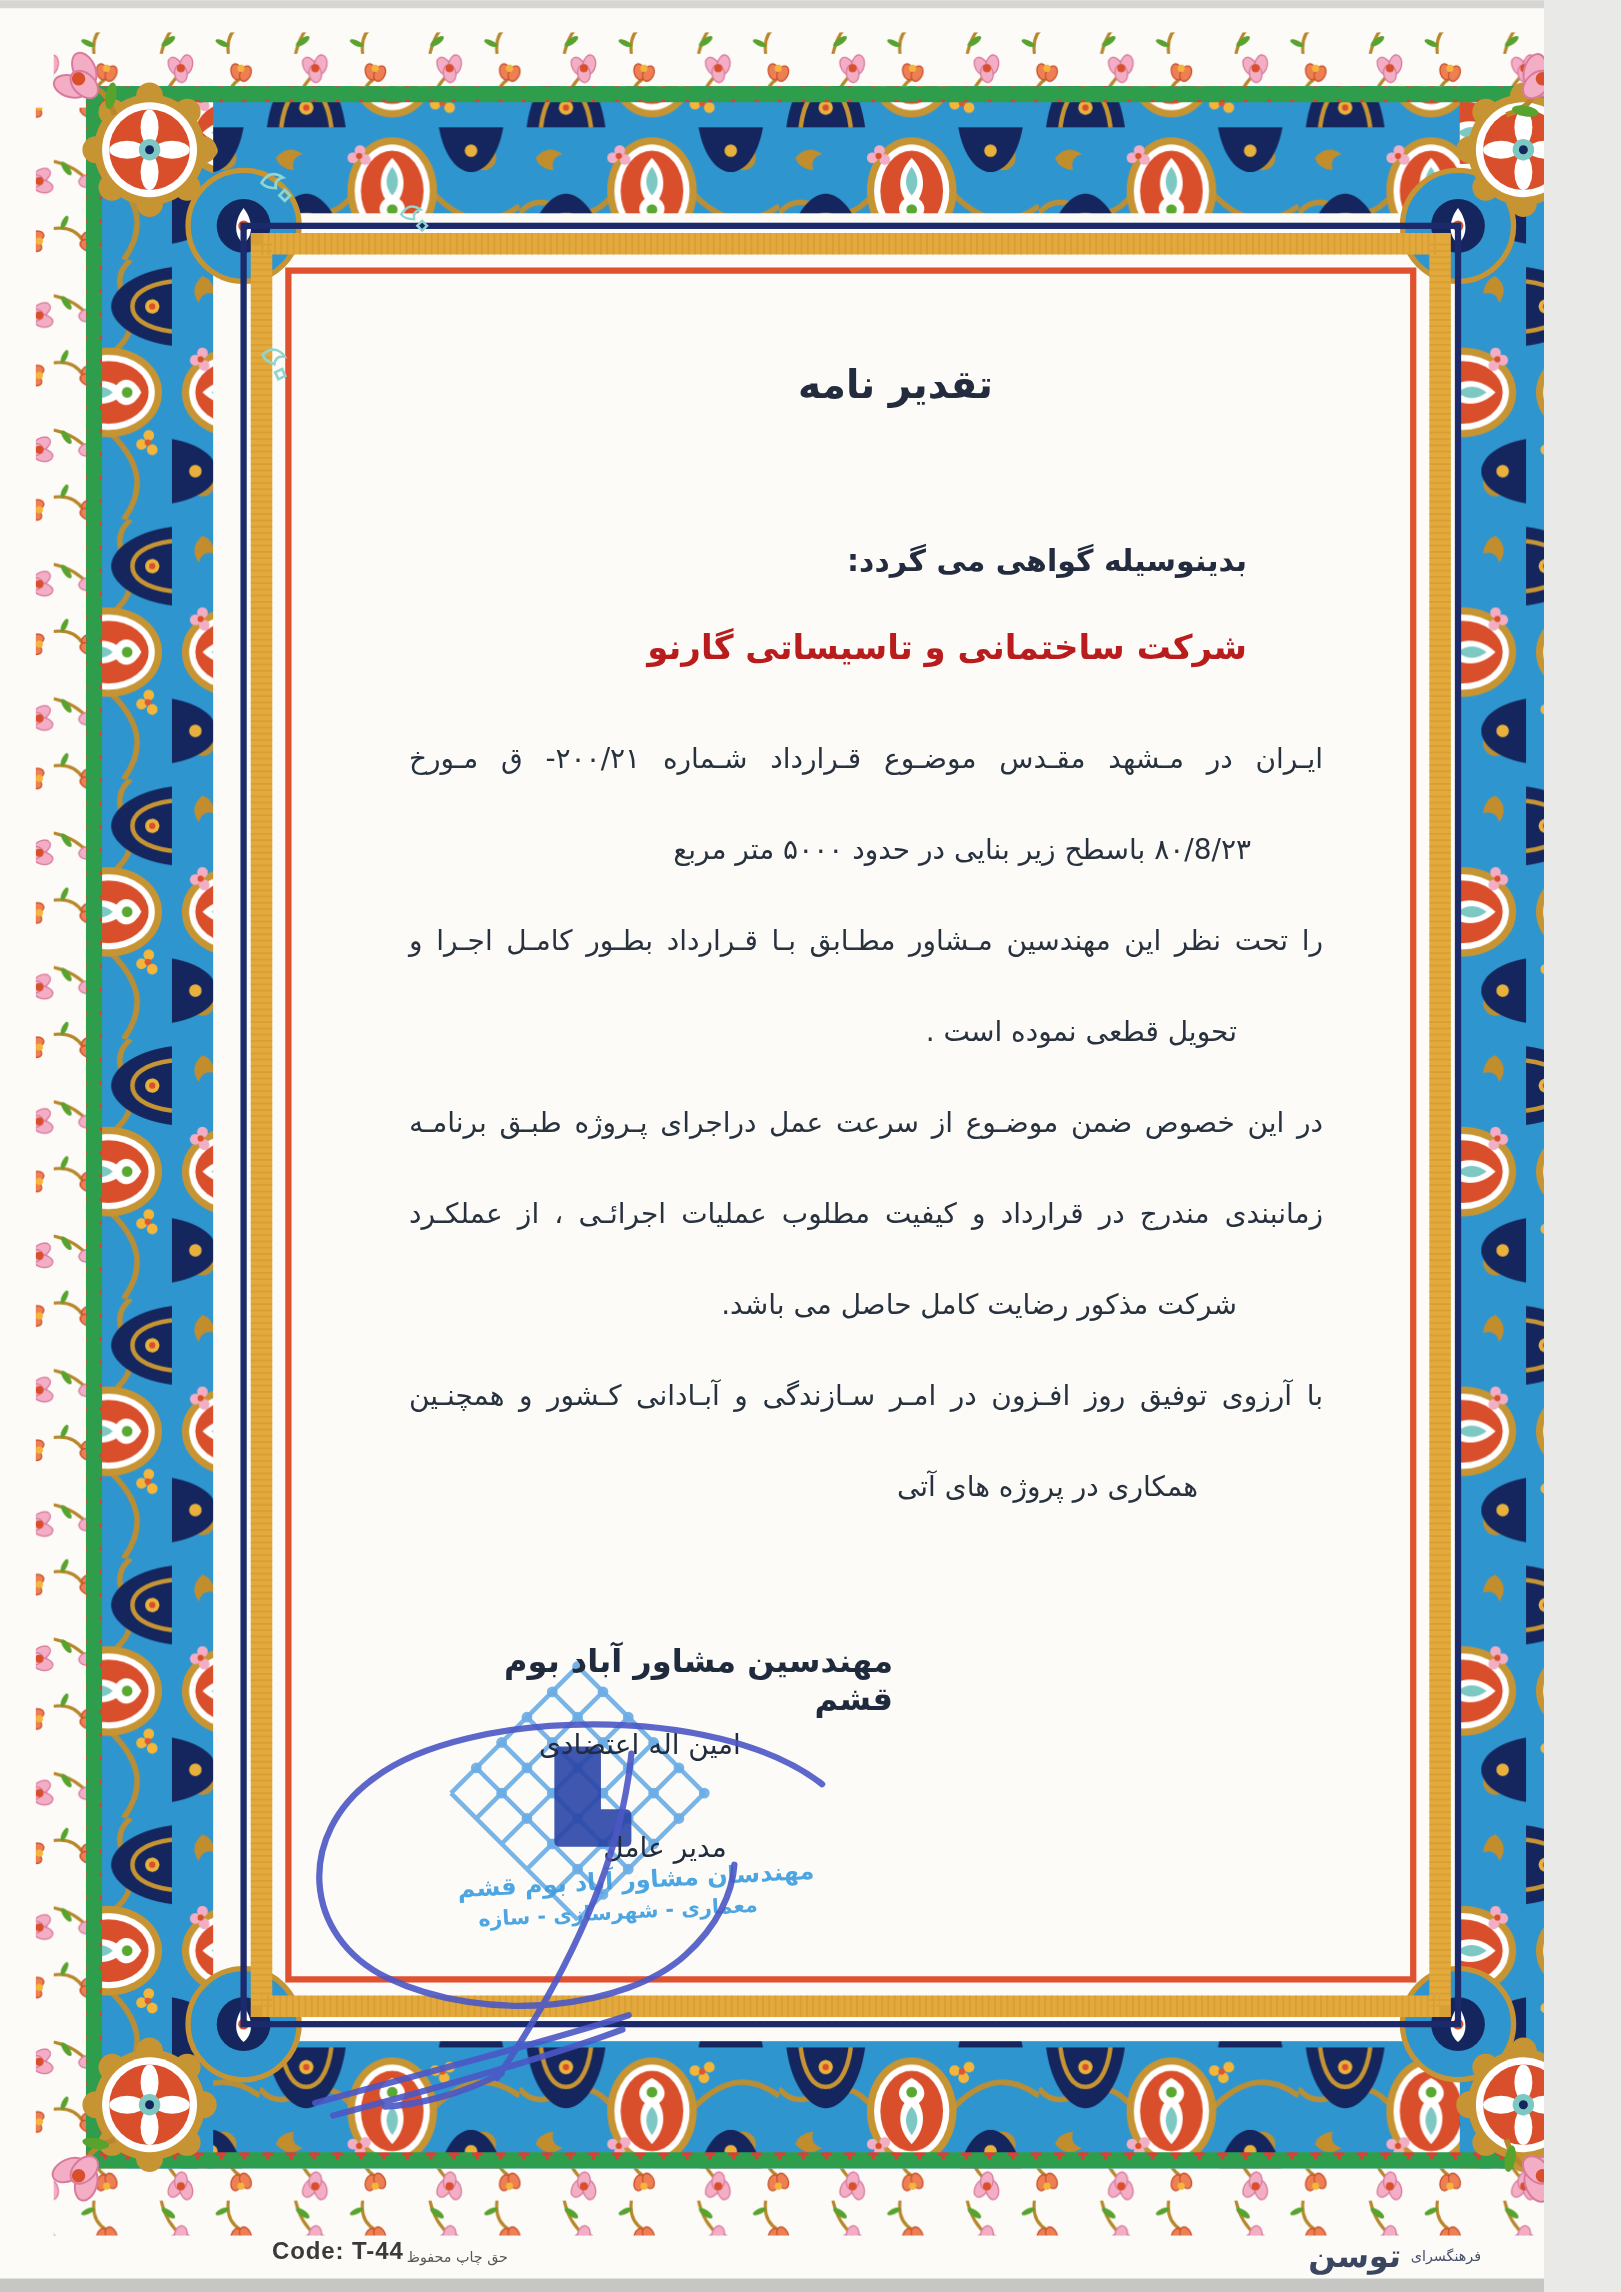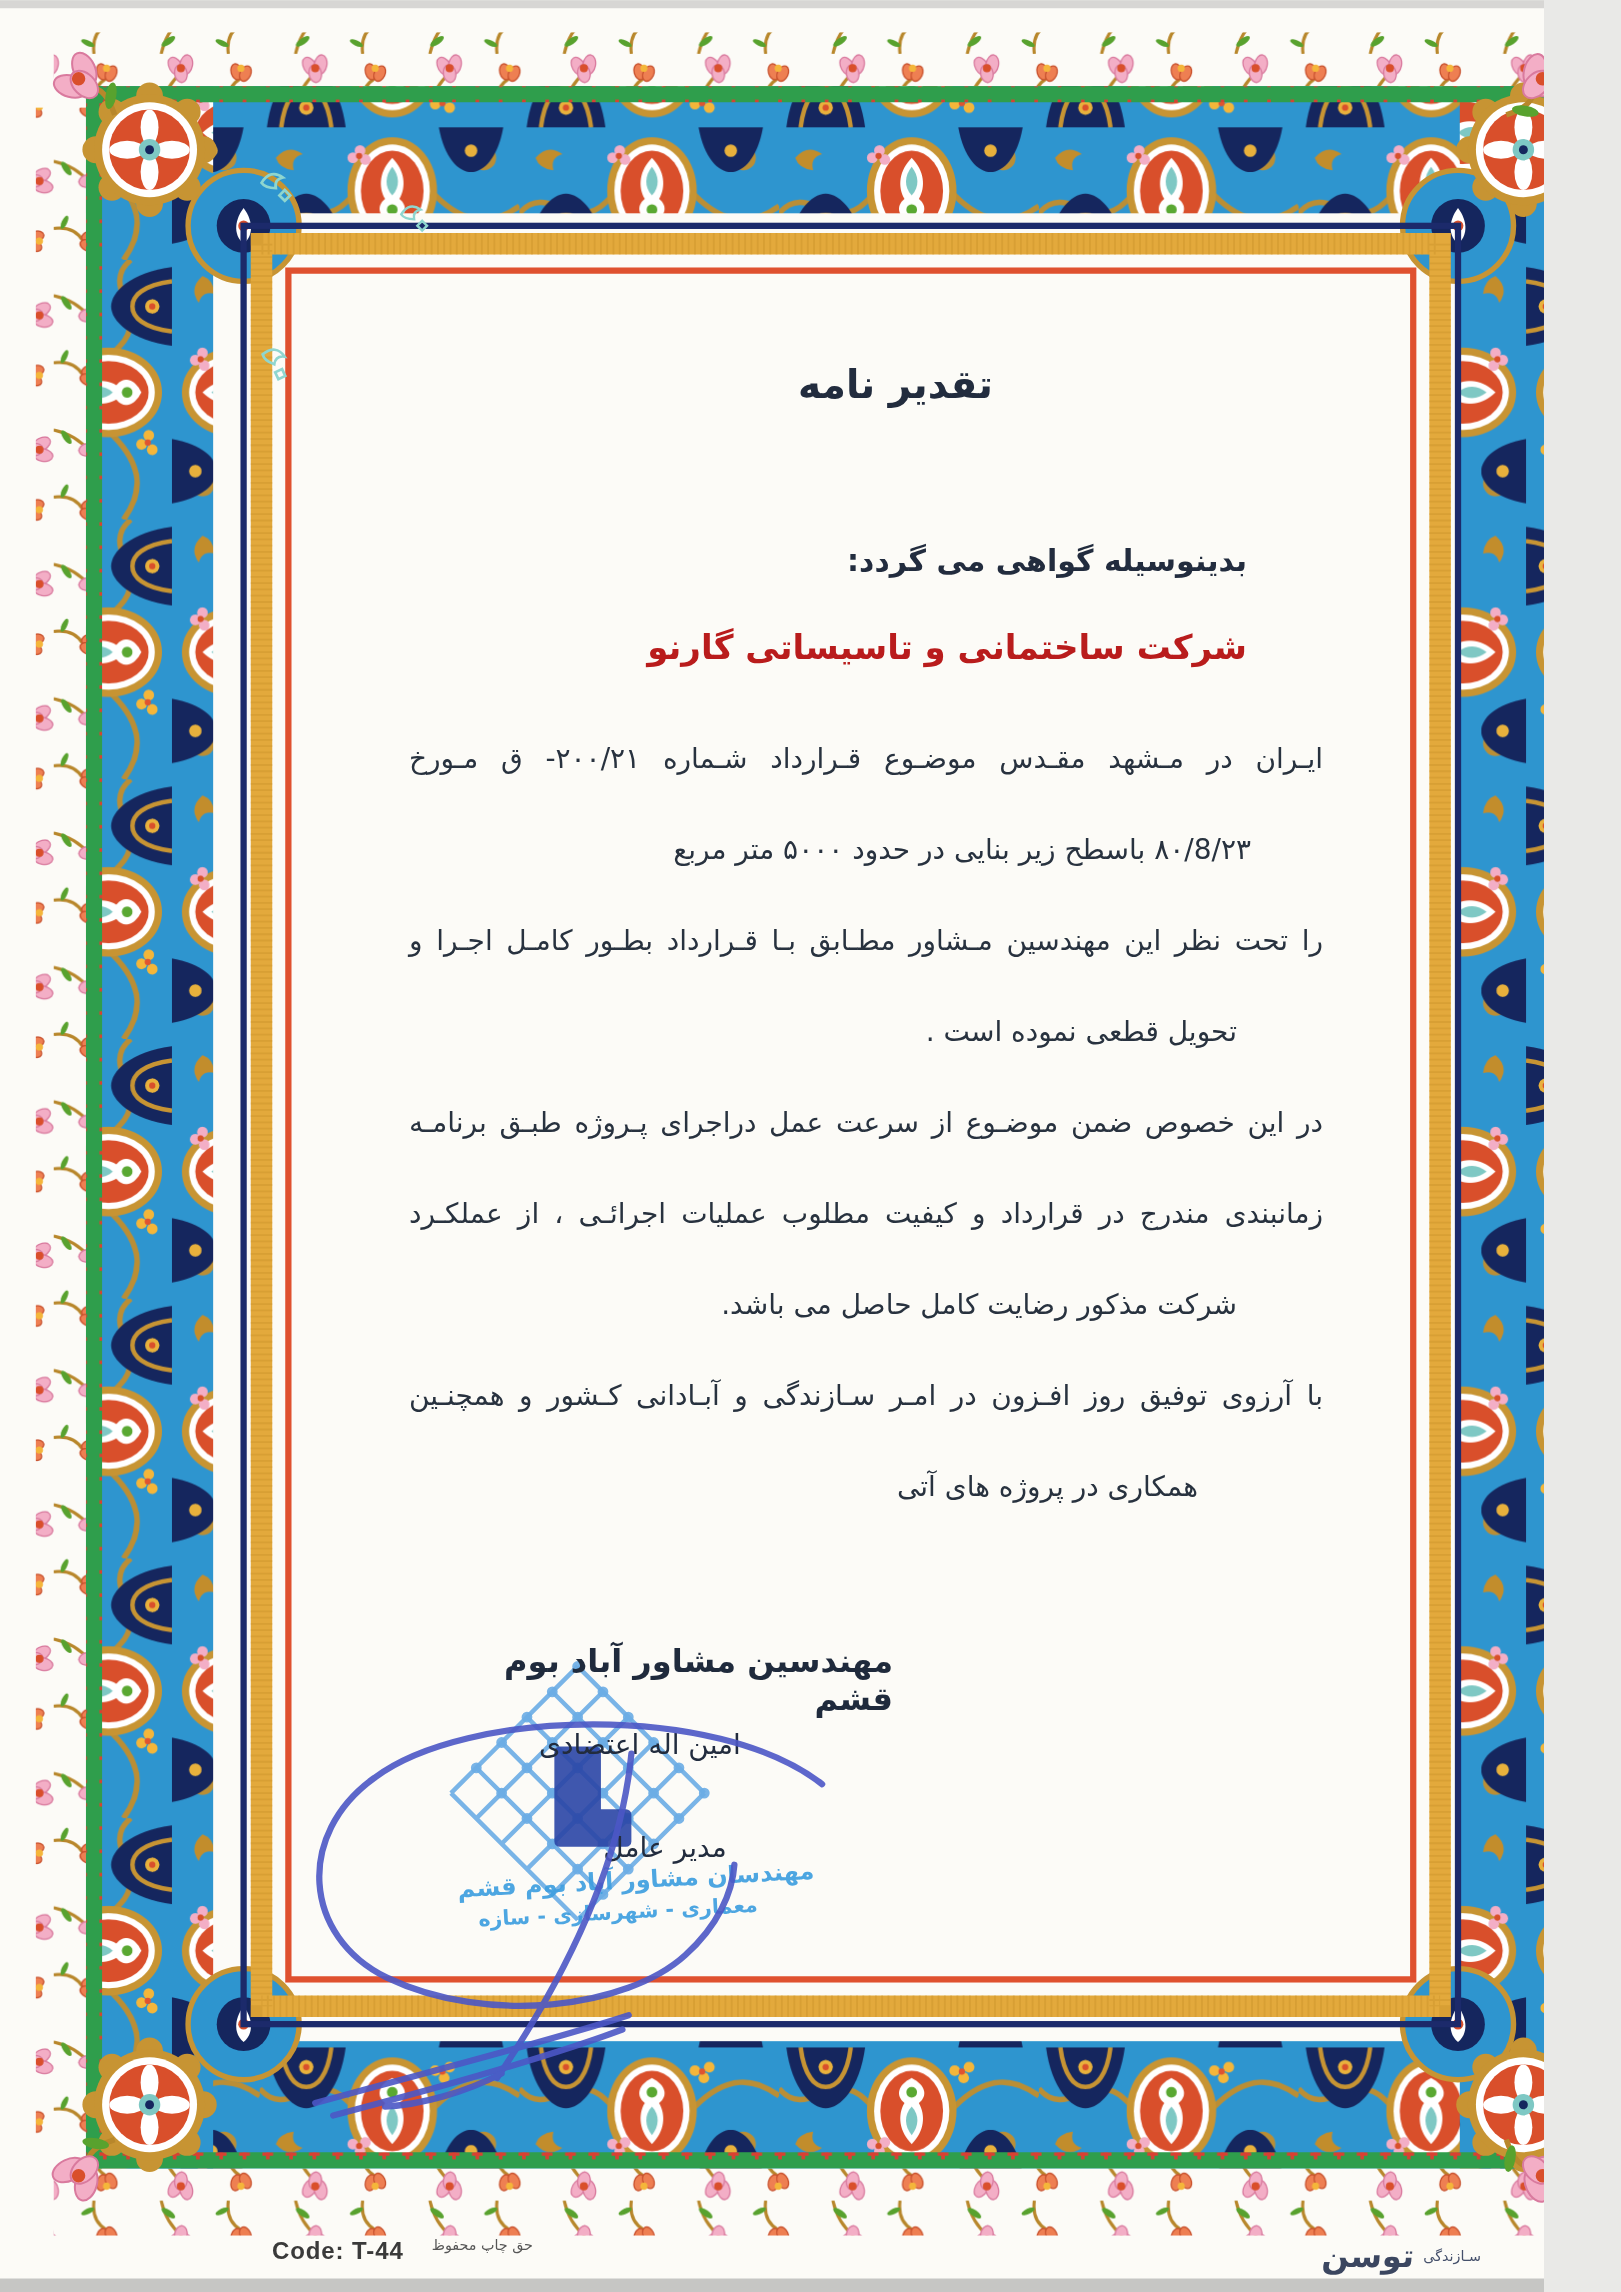--- a/index.html
+++ b/index.html
@@ -14,21 +14,21 @@
   .bodylines{left:409px;top:713px;width:914px;color:#28323f;font-size:28px;}
   .bl{height:91px;line-height:91px;text-align:right;white-space:nowrap;}
   .bl.jst{text-align:justify;text-align-last:justify;white-space:normal;}
   .sigorg{left:445px;top:1642px;width:448px;text-align:right;font-size:32px;font-weight:700;color:#1f2a3c;}
   .signame{left:461px;top:1728px;width:358px;text-align:center;font-size:28px;color:#222c3e;}
   .sigrole{left:486px;top:1831px;width:358px;text-align:center;font-size:28px;color:#222c3e;}
   .stamp1{left:403px;top:1866px;width:466px;text-align:center;font-size:24px;font-weight:700;
           color:#3f9fe0;transform:rotate(-3deg);opacity:.92;}
   .stamp2{left:430px;top:1900px;width:376px;text-align:center;font-size:20.6px;font-weight:700;
           color:#3f9fe0;transform:rotate(-3deg);opacity:.92;}
-  .footleft{left:272px;top:2237px;display:flex;align-items:flex-start;gap:28px;}
+  .footleft{left:272px;top:2237px;display:flex;align-items:flex-end;gap:3px;}
   .footcode{font-family:"Liberation Sans",sans-serif;font-size:24px;font-weight:700;color:#3a3a3a;letter-spacing:0.9px;}
   .footcopy{font-size:14.3px;color:#565656;}
   .footright{right:63px;top:2237px;display:flex;direction:rtl;align-items:center;gap:9px;}
   .publabel{font-size:14.3px;color:#45506b;}
   .publogo{font-size:32px;font-weight:800;color:#3b4660;letter-spacing:-0.9px;transform:skewX(-4deg);}
 </style>
 </head>
 <body>
 
 <div class="page">
@@ -251,18 +251,18 @@
       <path d="M560,2315 C520,2336 470,2350 430,2352"></path>
     </g>
   </svg>
 
   <div class="abs footleft">
     <span class="footcode">Code: T-44</span>
     <span class="footcopy rtl">حق چاپ محفوظ</span>
   </div>
 
   <div class="abs footright">
-    <span class="publabel rtl">سـازندگی</span>
+    <span class="publabel rtl">فرهنگسرای</span>
     <span class="publogo rtl">توسن</span>
   </div>
 
 </div>
 
 
 </body></html>

